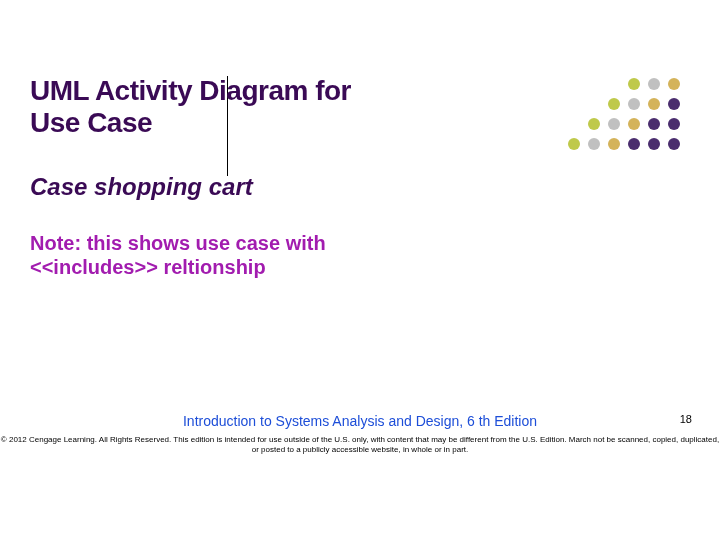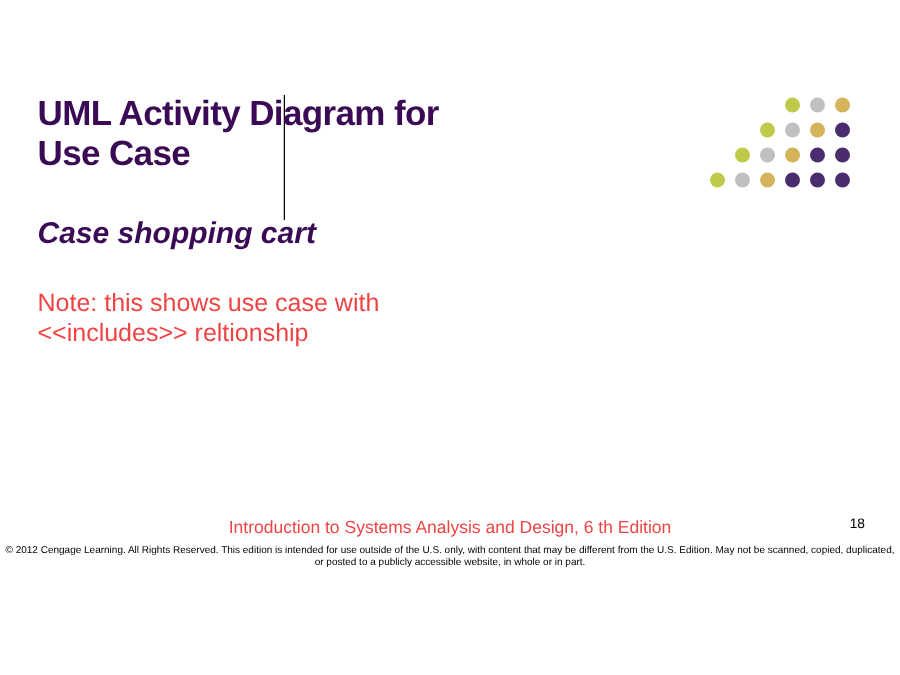--- a/index.html
+++ b/index.html
@@ -19,22 +19,22 @@
     margin-top: 34px;
     font-size: 24px;
     font-weight: 700;
     font-style: italic;
     color: #3a0a55;
     line-height: 1.15;
   }
   .note {
     margin-top: 30px;
     font-size: 20px;
-    font-weight: 400;
-    color: #ef4444;
+    font-weight: 700;
+    color: #a21caf;
     line-height: 1.2;
   }
 
   .title-rule {
     position: absolute;
     left: 227px;
     top: 76px;
     width: 1px;
     height: 100px;
     background: #000;
@@ -56,21 +56,21 @@
   .c4 { background: #4a2d6e; }
   .empty { background: transparent; }
 
   .footer {
     position: absolute;
     left: 0; right: 0; bottom: 18px;
     text-align: center;
   }
   .footer-title {
     font-size: 14px;
-    color: #ef4444;
+    color: #1d4ed8;
   }
   .copyright {
     margin-top: 6px;
     font-size: 8px;
     color: #000;
     line-height: 1.25;
   }
   .page-num {
     position: absolute;
     right: 28px;
@@ -116,16 +116,16 @@
   <div class="content">
     <div class="title">UML Activity Diagram for Use Case</div>
     <div class="subtitle">Case shopping cart</div>
     <div class="note">Note: this shows use case with &lt;&lt;includes&gt;&gt; reltionship</div>
   </div>
 
   <div class="page-num">18</div>
 
   <div class="footer">
     <div class="footer-title">Introduction to Systems Analysis and Design, 6 th Edition</div>
-    <div class="copyright">© 2012 Cengage Learning. All Rights Reserved. This edition is intended for use outside of the U.S. only, with content that may be different from the U.S. Edition. May not be scanned, copied, duplicated, or posted to a publicly accessible website, in whole or in part.</div>
+    <div class="copyright">© 2012 Cengage Learning. All Rights Reserved. This edition is intended for use outside of the U.S. only, with content that may be different from the U.S. Edition. March not be scanned, copied, duplicated, or posted to a publicly accessible website, in whole or in part.</div>
   </div>
 
 </div>
 
 </body></html>

